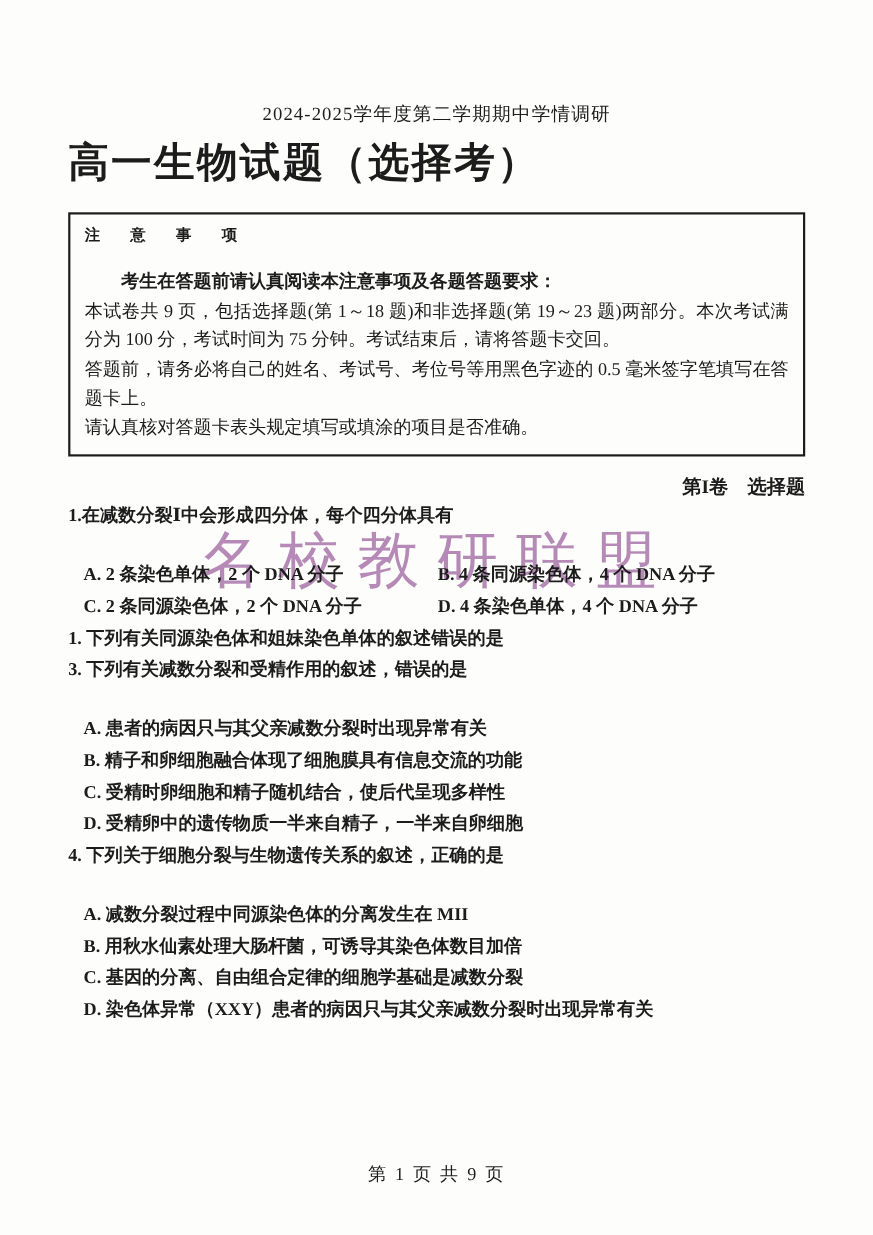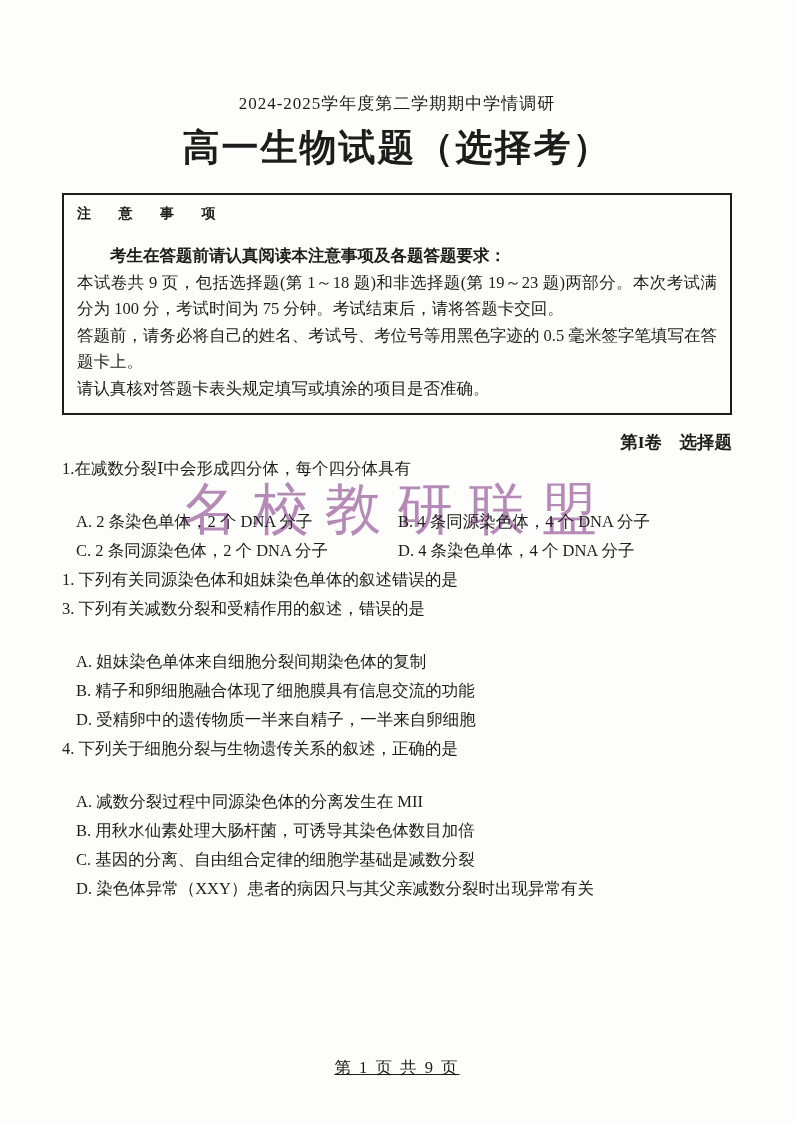--- a/index.html
+++ b/index.html
@@ -15,21 +15,20 @@
   }
   .content{padding:0 62px;position:relative;z-index:2;}
   .subtitle{
     padding-top:92px;
     text-align:center;
     font-size:17px;
     letter-spacing:1px;
   }
   .title{
     margin:8px 0 0;
-    text-align:center;
     font-size:37px;
     font-weight:700;
     letter-spacing:2px;
   }
   .notice-box{
     margin-top:20px;
     border:2px solid #1c1c1c;
     padding:8px 13px 11px;
   }
   .notice-heading{
@@ -58,21 +57,21 @@
     font-size:17.5px;
   }
   .section-instructions{
     margin:8px 0 0;
     font-weight:700;
     font-size:17px;
     line-height:30px;
     padding-left:2em;
     text-indent:-2em;
   }
-  .question{margin:0;}
+  .question{margin:0;font-weight:bold;}
   .stem{
     margin:0;
     font-size:16.5px;
     line-height:29px;
   }
   .options{
     padding-left:14px;
     font-size:16.5px;
     line-height:29px;
     margin-top:24px;
@@ -95,21 +94,20 @@
     pointer-events:none;
   }
   .footer{
     position:absolute;
     bottom:44px;left:0;
     width:100%;
     text-align:center;
     font-size:16.5px;
     letter-spacing:2px;
     z-index:2;
-    text-decoration:underline;
   }
 </style>
 </head>
 <body>
 
 <div class="page">
 
   <div class="watermark">名校教研联盟</div>
 
   <div class="content">
@@ -137,22 +135,23 @@
       </div>
     </div>
 
     <div class="question">
       <p class="stem">1. 下列有关同源染色体和姐妹染色单体的叙述错误的是</p>
     </div>
 
     <div class="question">
       <p class="stem">3. 下列有关减数分裂和受精作用的叙述，错误的是</p>
       <div class="options">
-        <span class="option">A. 姐妹染色单体来自细胞分裂间期染色体的复制</span>
+        <span class="option">A. 患者的病因只与其父亲减数分裂时出现异常有关</span>
         <span class="option">B. 精子和卵细胞融合体现了细胞膜具有信息交流的功能</span>
+        <span class="option">C. 受精时卵细胞和精子随机结合，使后代呈现多样性</span>
         <span class="option">D. 受精卵中的遗传物质一半来自精子，一半来自卵细胞</span>
       </div>
     </div>
 
     <div class="question">
       <p class="stem">4. 下列关于细胞分裂与生物遗传关系的叙述，正确的是</p>
       <div class="options">
         <span class="option">A. 减数分裂过程中同源染色体的分离发生在 MII</span>
         <span class="option">B. 用秋水仙素处理大肠杆菌，可诱导其染色体数目加倍</span>
         <span class="option">C. 基因的分离、自由组合定律的细胞学基础是减数分裂</span>

